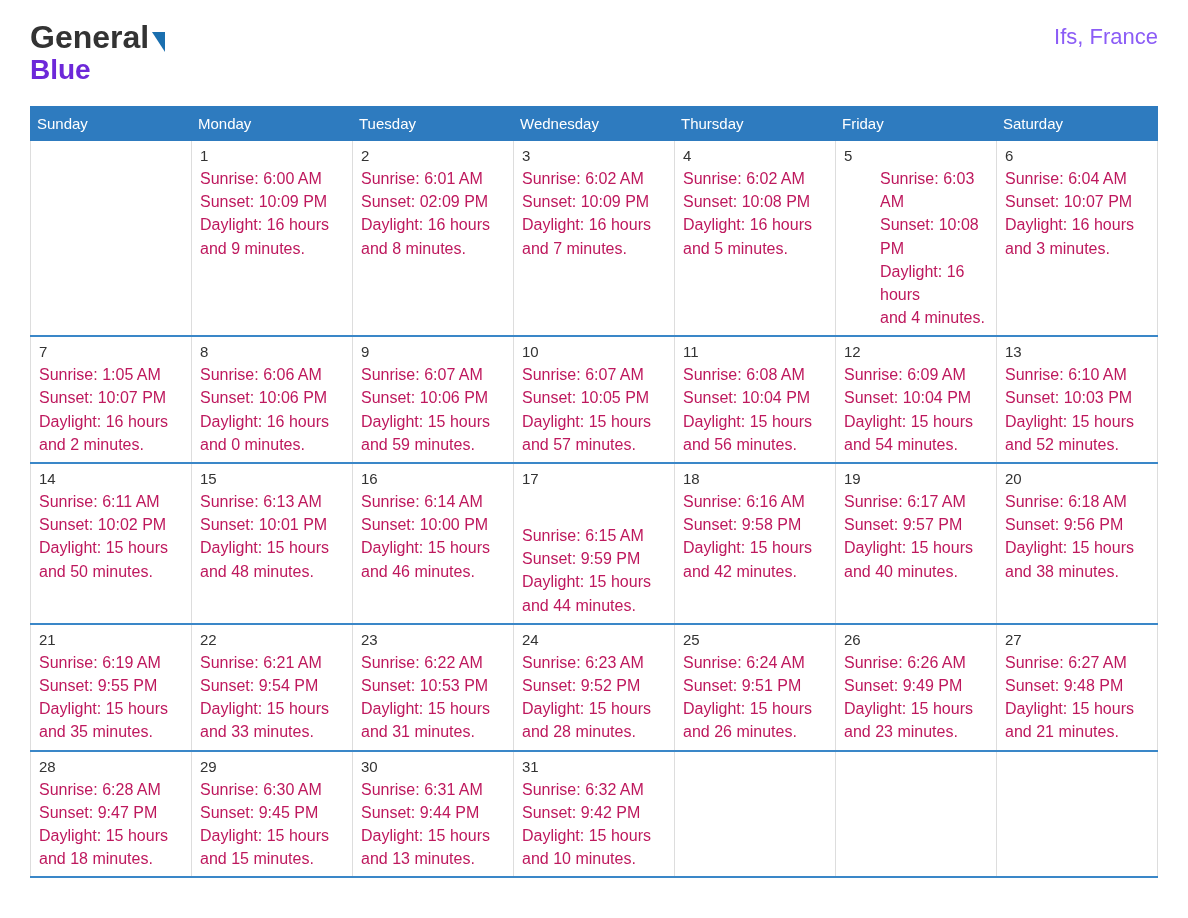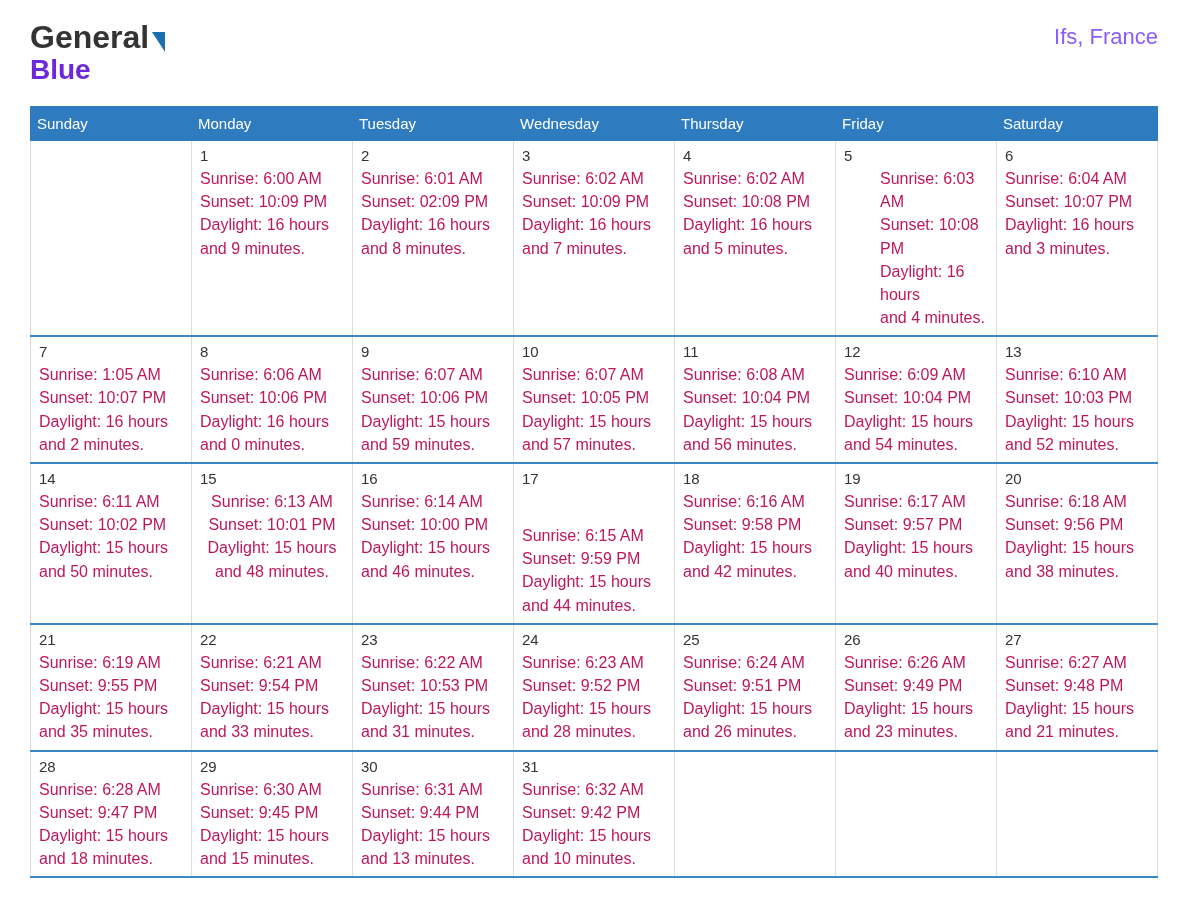--- a/index.html
+++ b/index.html
@@ -215,21 +215,21 @@
       <tr>
         <td>
           <span class="day-number">14</span>
           <div class="day-info" style="white-space: pre-line;">Sunrise: 6:11 AM
 Sunset: 10:02 PM
 Daylight: 15 hours
 and 50 minutes.</div>
         </td>
         <td>
           <span class="day-number">15</span>
-          <div class="day-info" style="white-space: pre-line; text-align: center;">Sunrise: 6:13 AM
+          <div class="day-info" style="white-space: pre-line;">Sunrise: 6:13 AM
 Sunset: 10:01 PM
 Daylight: 15 hours
 and 48 minutes.</div>
         </td>
         <td>
           <span class="day-number">16</span>
           <div class="day-info" style="white-space: pre-line;">Sunrise: 6:14 AM
 Sunset: 10:00 PM
 Daylight: 15 hours
 and 46 minutes.</div>

